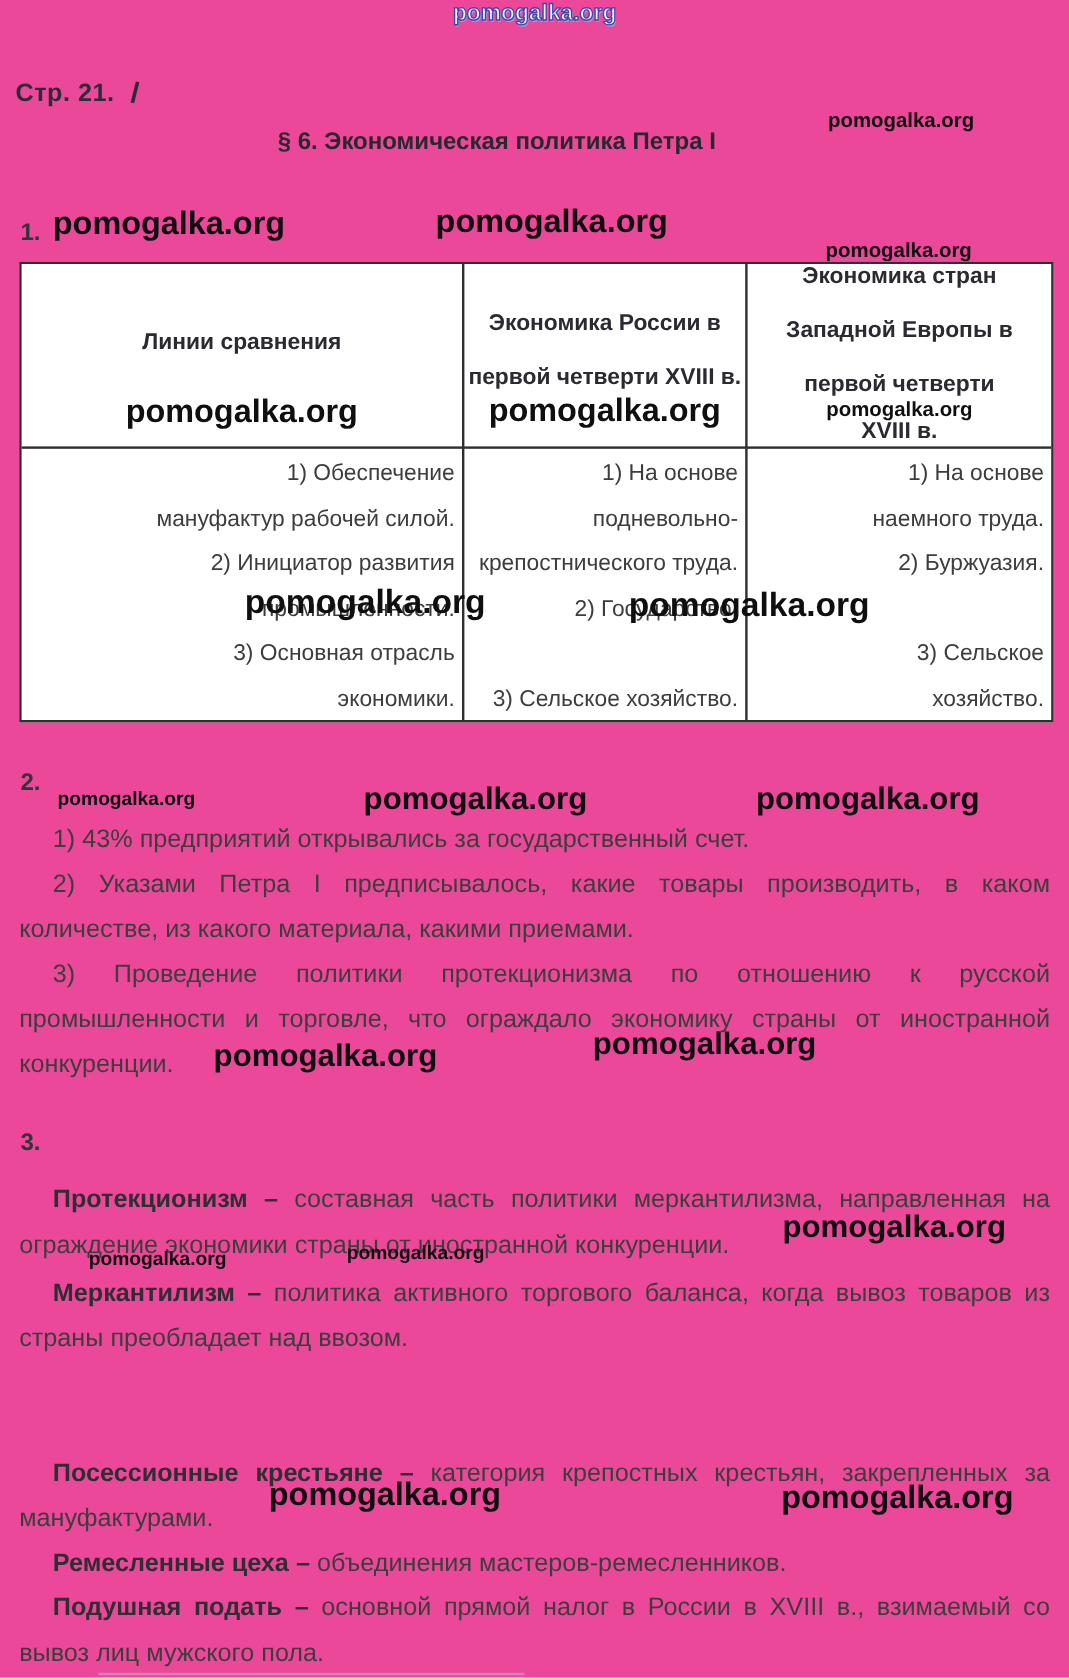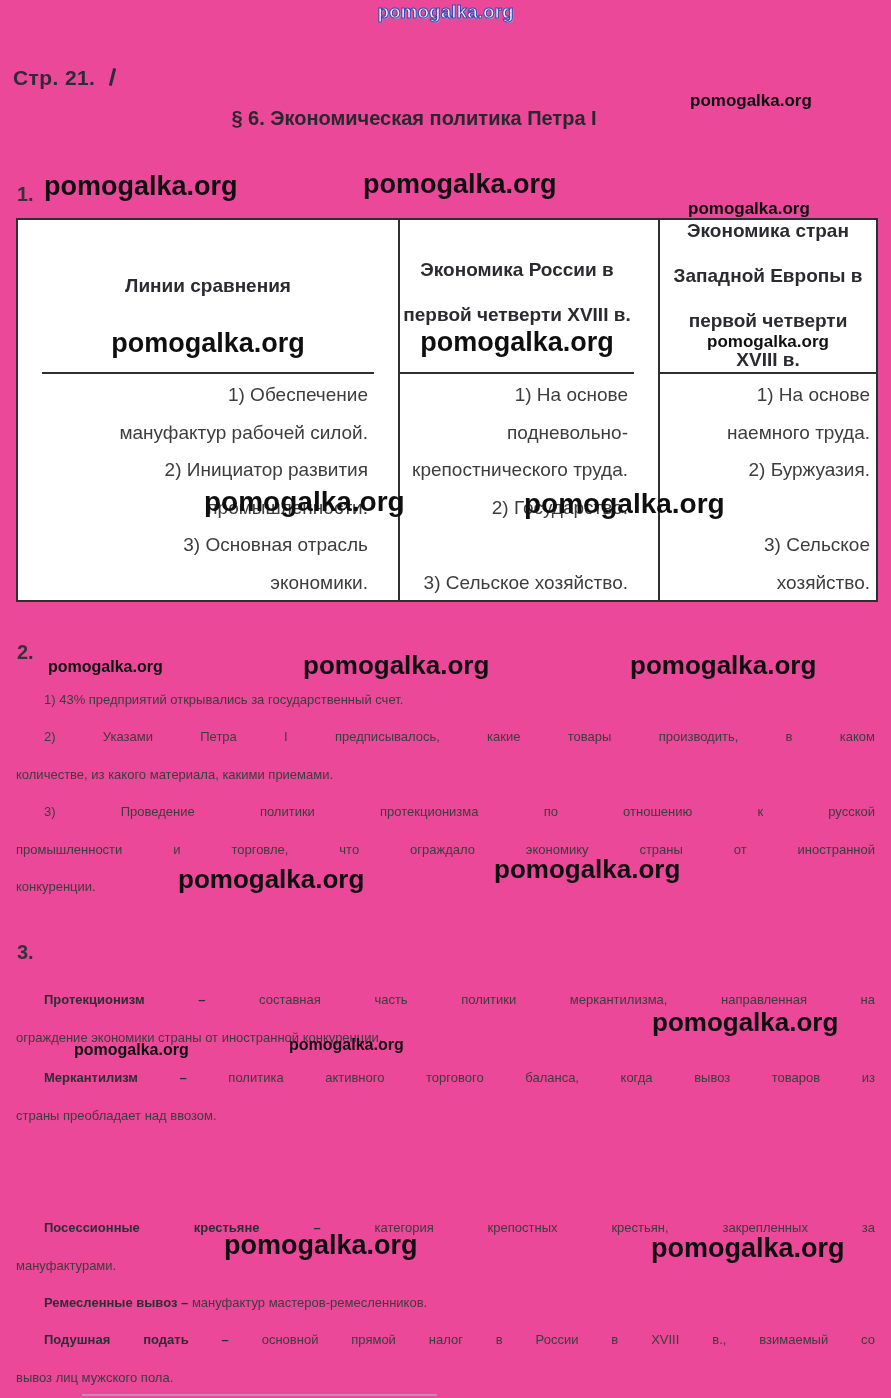--- a/index.html
+++ b/index.html
@@ -27,35 +27,35 @@
   .doc-title { position:absolute; top:107px; left:0; width:828px; text-align:center; font-size:20px; font-weight:700; color:#28282e; }
 
   .secnum { position:absolute; left:17px; font-size:20px; font-weight:700; color:#33333b; }
   .secnum-1 { top:183px; }
   .secnum-2 { top:641px; }
   .secnum-3 { top:941px; }
 
   
   .ctable { position:absolute; left:16px; top:218px; width:858px; border:2px solid #2f2f2f; background:#fff; }
   .trow { display:flex; }
-  .tcell { box-sizing:border-box;margin-left:24px; }
+  .tcell { box-sizing:border-box; }
   .tcell + .tcell { border-left:2px solid #2f2f2f; }
-  .c1 { width:332px; } .c2 { width:236px; } .c3 { flex:1; }
+  .c1 { width:367px; } .c2 { width:236px; } .c3 { flex:1; }
   .thead .tcell { height:154px; border-bottom:2px solid #2f2f2f; text-align:center; font-weight:700; color:#2a2a30; font-size:19px; overflow:visible; }
   .tbody .tcell { height:226px; padding:2px 6px 0 9px; font-size:19px; line-height:37.6px; white-space:pre-line; color:#3d3d3d; text-align:right; }
   .h1-title { margin-top:54px; line-height:24px; }
   .h1-wm { margin-top:32px; font-size:27px; }
   .h2-title { margin-top:27px; line-height:45px; white-space:pre-line; }
   .h2-wm { margin-top:-8px; font-size:27px; }
   .h3-title { margin-top:-12px; line-height:45px; white-space:pre-line; }
   .h3-wm { margin-top:-10px; font-size:17px; }
   .h3-bottom { margin-top:-2px; line-height:24px; }
 
   
-  .par { position:absolute; left:16px; width:859px; font-size:13px; line-height:37.6px; color:#3d3d3d; }
+  .par { position:absolute; left:16px; width:859px; font-size:21px; line-height:37.6px; color:#3d3d3d; }
   .line { display:block; }
   .just { text-align:justify; text-align-last:justify; }
   .ind { text-indent:28px; }
   .dterm { font-weight:700; color:#2e2e34; }
 
   .p-s2-1 { top:681px; }
   .p-s2-2 { top:718px; }
   .p-s2-3 { top:793px; }
   .p-d1 { top:981px; }
   .p-d2 { top:1059px; }
@@ -163,21 +163,21 @@
 
 
   <div class="par p-d4">
     <span class="line ind just"><span class="dterm">Посессионные крестьяне –</span> <span>категория крепостных крестьян, закрепленных за</span></span>
     <span class="line">мануфактурами.</span>
   </div>
   <div class="wm wm-lg" style="left:224px; top:1232px;">pomogalka.org</div>
   <div class="wm wm-lg" style="left:651px; top:1235px;">pomogalka.org</div>
 
   <div class="par p-d5">
-    <span class="line ind"><span class="dterm">Ремесленные вывоз –</span> <span>мануфактур мастеров-ремесленников.</span></span>
+    <span class="line ind"><span class="dterm">Ремесленные цеха –</span> <span>объединения мастеров-ремесленников.</span></span>
   </div>
 
   <div class="par p-d6">
     <span class="line ind just"><span class="dterm">Подушная подать –</span> <span>основной прямой налог в России в XVIII в., взимаемый со</span></span>
     <span class="line">вывоз лиц мужского пола.</span>
   </div>
 
   <div class="bottom-artifact"></div>
 </div>
 

